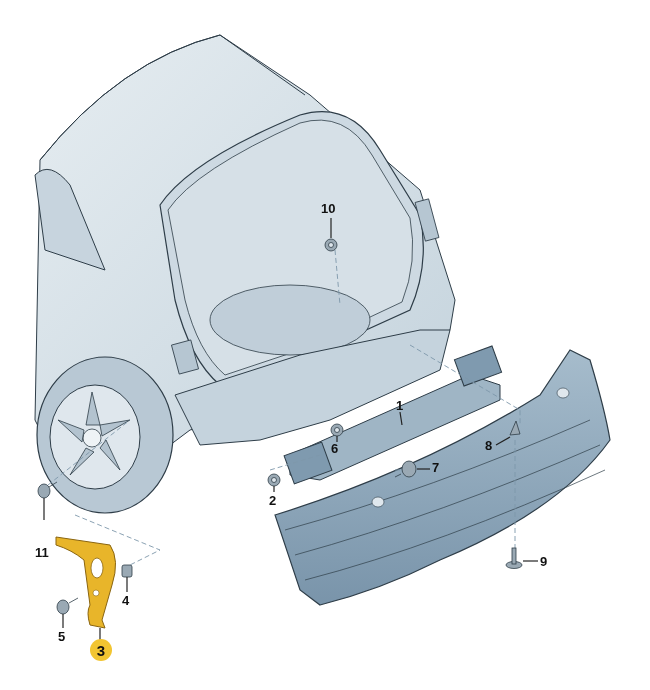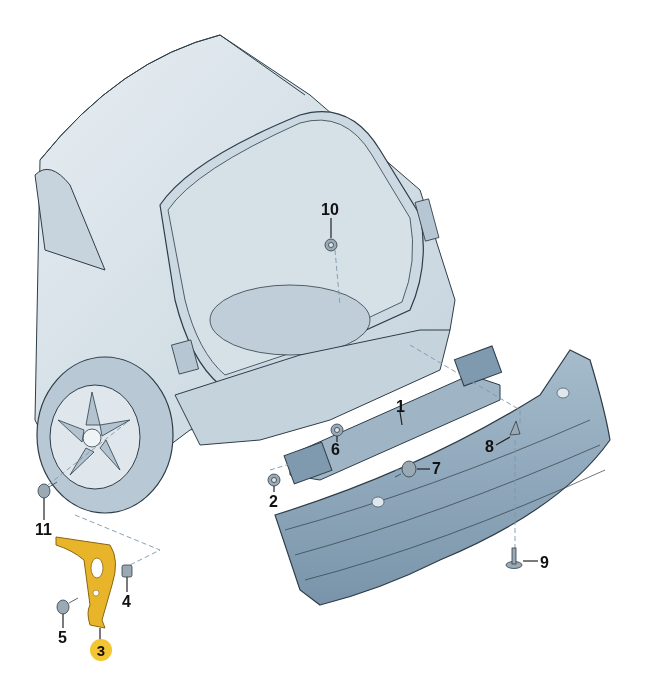--- a/index.html
+++ b/index.html
@@ -1,18 +1,18 @@
 <!DOCTYPE html>
 <html><head>
 <meta charset="utf-8">
 <style>
   html, body { margin:0; padding:0; background:#ffffff; }
   body { width:650px; height:690px; position:relative; overflow:hidden; font-family:"Liberation Sans", sans-serif; }
   #diagram { position:absolute; left:0; top:0; width:650px; height:690px; }
-  .callout { position:absolute; font-family:"Liberation Sans", sans-serif; font-weight:bold; font-size:16px; color:#111; line-height:1; }
+  .callout { position:absolute; font-family:"Liberation Sans", sans-serif; font-weight:bold; font-size:13px; color:#111; line-height:1; }
   .callout.highlight { width:22px; height:22px; border-radius:50%; background:#f2c531; display:flex; align-items:center; justify-content:center; font-size:15px; }
 </style>
 </head>
 <body>
 
 <svg id="diagram" viewBox="0 0 650 690" xmlns="http://www.w3.org/2000/svg">
   <defs>
     <linearGradient id="bodyGrad" x1="0" y1="0" x2="1" y2="1">
       <stop offset="0" stop-color="#e6edf1"></stop>
       <stop offset="1" stop-color="#c3d2dc"></stop>
@@ -137,16 +137,16 @@
   </g>
 </svg>
 
 <span class="callout" style="left:321px;top:202px;">10</span>
 <span class="callout" style="left:396px;top:399px;">1</span>
 <span class="callout" style="left:331px;top:442px;">6</span>
 <span class="callout" style="left:269px;top:494px;">2</span>
 <span class="callout" style="left:432px;top:461px;">7</span>
 <span class="callout" style="left:485px;top:439px;">8</span>
 <span class="callout" style="left:540px;top:555px;">9</span>
-<span class="callout" style="left:35px;top:522px;">11</span>
+<span class="callout" style="left:35px;top:546px;">11</span>
 <span class="callout" style="left:58px;top:630px;">5</span>
 <span class="callout" style="left:122px;top:594px;">4</span>
 <span class="callout highlight" style="left:90px;top:639px;">3</span>
 
 </body></html>

